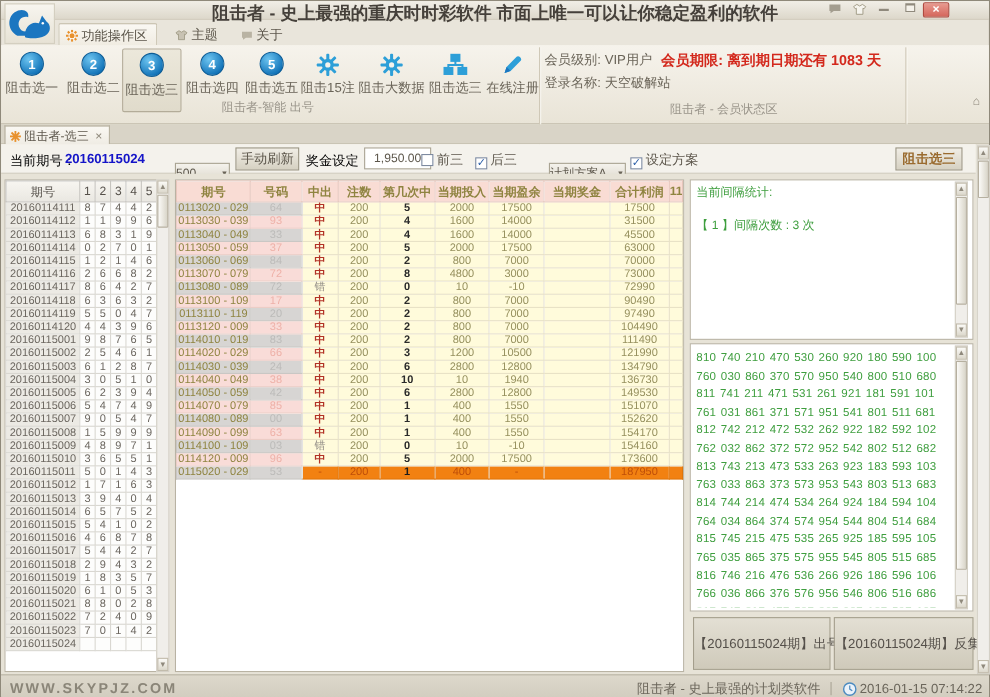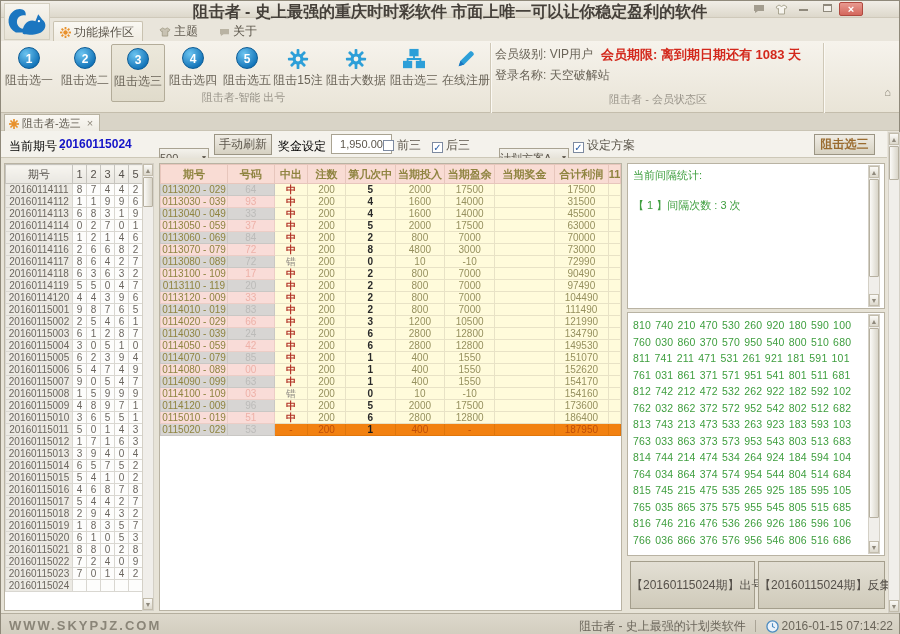--- a/index.html
+++ b/index.html
@@ -842,20 +842,32 @@
               <td class="hit">中</td>
               <td>200</td>
               <td>6</td>
               <td>2800</td>
               <td>12800</td>
               <td></td>
               <td>134790</td>
               <td></td>
             </tr>
             <tr>
+              <td>0114040 - 049</td>
+              <td>38</td>
+              <td class="hit">中</td>
+              <td>200</td>
+              <td>10</td>
+              <td>10</td>
+              <td>1940</td>
+              <td></td>
+              <td>136730</td>
+              <td></td>
+            </tr>
+            <tr>
               <td>0114050 - 059</td>
               <td>42</td>
               <td class="hit">中</td>
               <td>200</td>
               <td>6</td>
               <td>2800</td>
               <td>12800</td>
               <td></td>
               <td>149530</td>
               <td></td>
@@ -911,32 +923,20 @@
             <tr>
               <td>0114120 - 009</td>
               <td>96</td>
               <td class="hit">中</td>
               <td>200</td>
               <td>5</td>
               <td>2000</td>
               <td>17500</td>
               <td></td>
               <td>173600</td>
-              <td></td>
-            </tr>
-            <tr>
-              <td>0115010 - 019</td>
-              <td>51</td>
-              <td class="hit">中</td>
-              <td>200</td>
-              <td>6</td>
-              <td>2800</td>
-              <td>12800</td>
-              <td></td>
-              <td>186400</td>
               <td></td>
             </tr>
             <tr class="active-row">
               <td>0115020 - 029</td>
               <td>53</td>
               <td>-</td>
               <td>200</td>
               <td>1</td>
               <td>400</td>
               <td>-</td>

